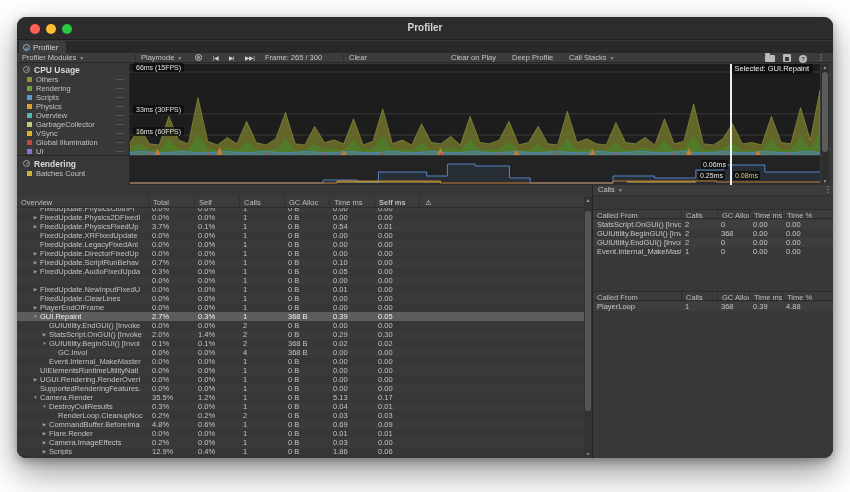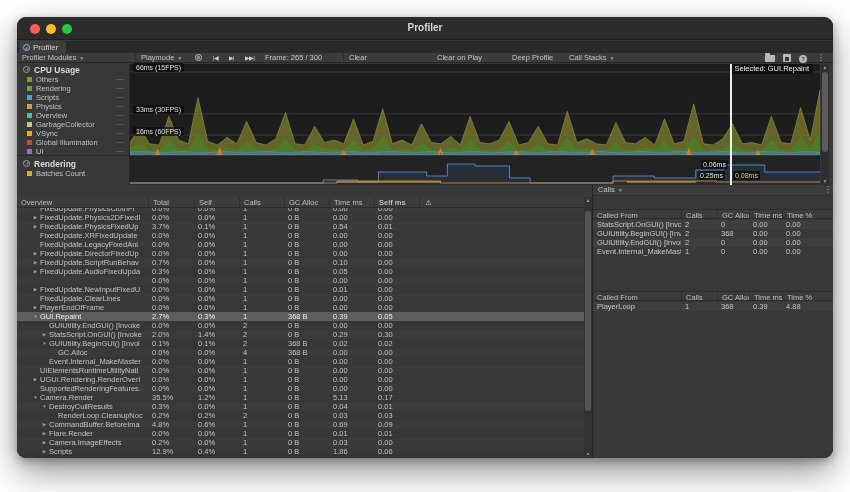--- a/index.html
+++ b/index.html
@@ -118,21 +118,21 @@
     <div class="titem" style="left:124px">
       <span>Playmode</span><span class="ddarr">▼</span>
     </div>
     <div class="titem" style="left:178px"><span class="rec" style="display:inline-block"></span></div>
     <div class="titem mini" style="left:196px">|◀</div>
     <div class="titem mini" style="left:212px">▶|</div>
     <div class="titem mini" style="left:228px">▶▶|</div>
     <div class="titem" style="left:248px">Frame: 265 / 300</div>
     <div class="vsep" style="left:326px"></div>
     <div class="titem" style="left:332px">Clear</div>
-    <div class="titem" style="left:420px">Clear on Play</div>
+    <div class="titem" style="left:434px">Clear on Play</div>
     <div class="titem" style="left:495px">Deep Profile</div>
     <div class="titem" style="left:552px">
       <span>Call Stacks</span><span class="ddarr">▼</span>
     </div>
     <div class="titem" style="left:748px"><span class="icon-folder" style="display:inline-block"></span></div>
     <div class="titem" style="left:766px"><span class="icon-save" style="display:inline-block"></span></div>
     <div class="titem" style="left:782px"><span class="icon-help" style="display:inline-block">?</span></div>
     <div class="titem kebab" style="left:800px">⋮</div>
   </div>
 
@@ -456,21 +456,21 @@
             <div class="cval" style="width: 46px;">0.1%</div>
             <div class="cval" style="width: 45px;">0.1%</div>
             <div class="cval" style="width: 45px;">2</div>
             <div class="cval" style="width: 45px;">368 B</div>
             <div class="cval" style="width: 45px;">0.02</div>
             <div class="cval" style="width: 45px;">0.02</div>
           </div>
           <div class="trow">
             <div class="cname" style="padding-left: 32px;">
               <span class="arr"></span>
-              <span class="nmtxt">GC.Alloc</span>
+              <span class="nmtxt">GC.Invol</span>
             </div>
             <div class="cval" style="width: 46px;">0.0%</div>
             <div class="cval" style="width: 45px;">0.0%</div>
             <div class="cval" style="width: 45px;">4</div>
             <div class="cval" style="width: 45px;">368 B</div>
             <div class="cval" style="width: 45px;">0.00</div>
             <div class="cval" style="width: 45px;">0.00</div>
           </div>
           <div class="trow odd">
             <div class="cname" style="padding-left: 23px;">

